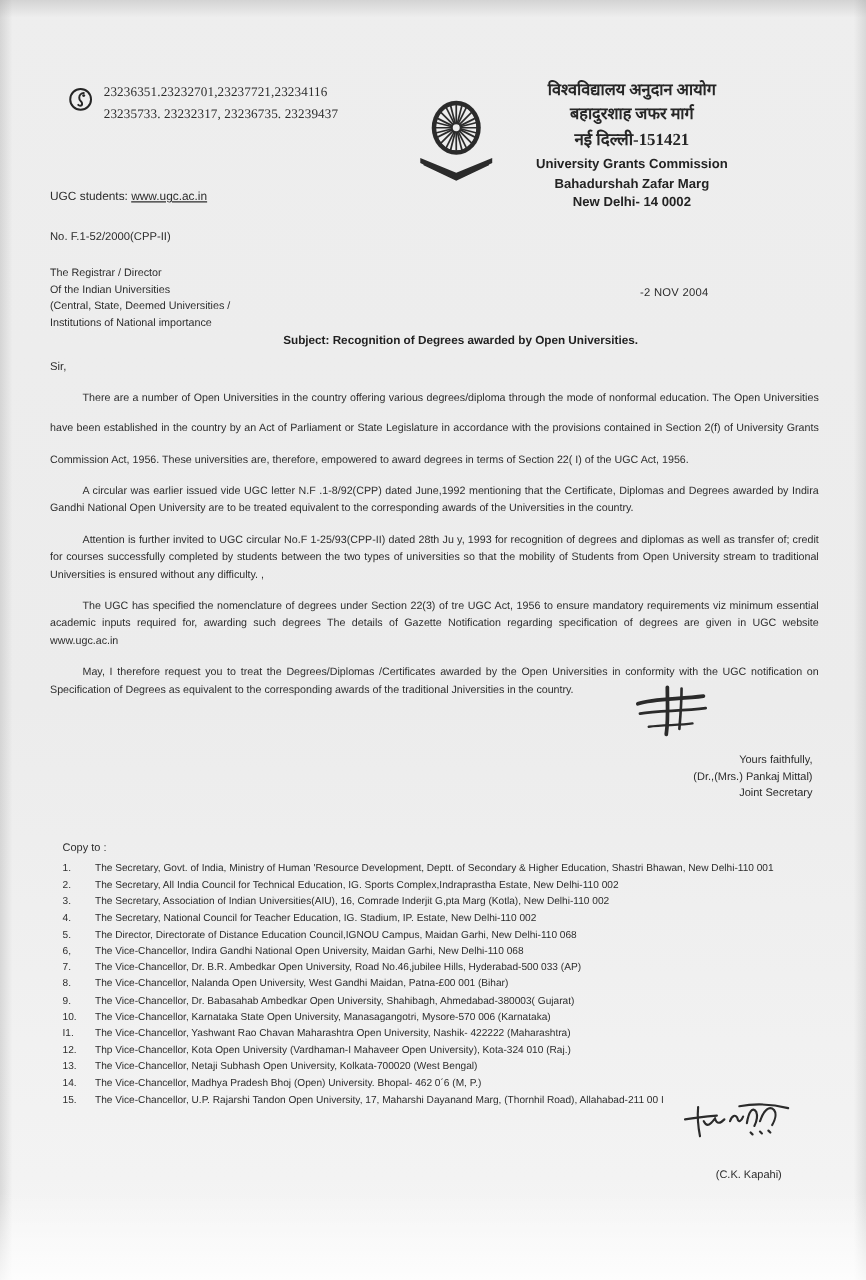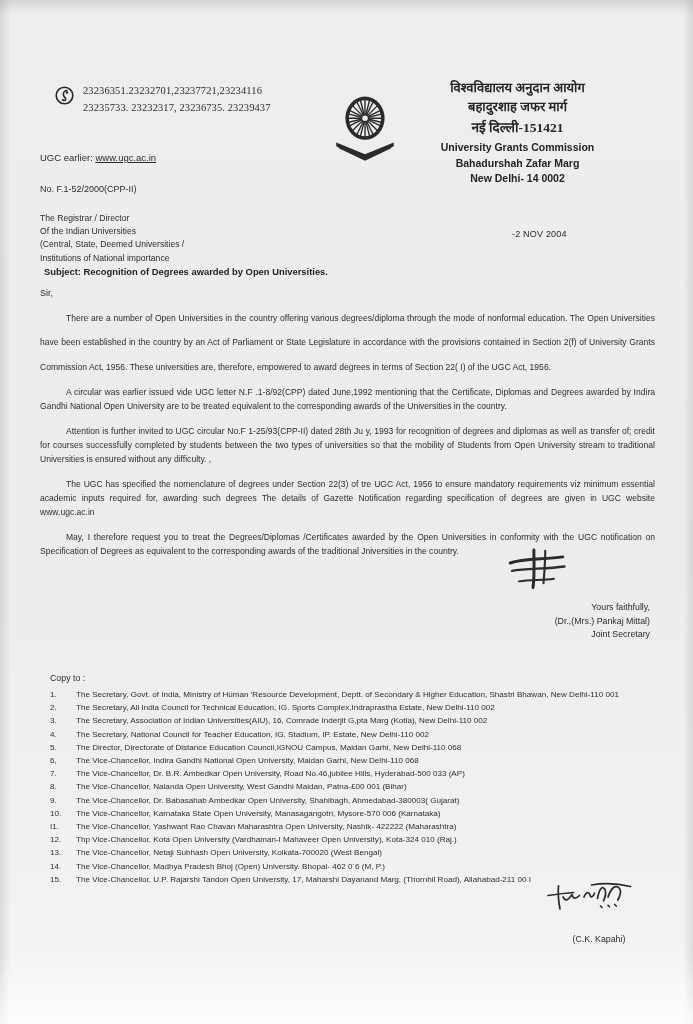--- a/index.html
+++ b/index.html
@@ -23,23 +23,22 @@
   }
   .sheet {
     position: absolute;
     left: 0; top: 0; right: 0; bottom: 0;
     padding: 0;
   }
 
   
   .header {
     position: absolute;
-    left: 0; right: 0; top: 58px;
+    left: 0; right: 12px; top: 58px;
     height: 130px;
-    margin-top: 16px;
   }
   .phone-row {
     position: absolute;
     left: 55px;
     top: 8px;
     display: flex;
     align-items: flex-start;
     gap: 9px;
   }
   .phone-icon {
@@ -129,20 +128,21 @@
     left: 512px;
     top: 229px;
     font-size: 9px;
     color: #2c2c2c;
     letter-spacing: .2px;
   }
   .subject {
     position: absolute;
     left: 0; right: 0;
     top: 266px;
+    text-align: center;
     font-size: 9.4px;
     font-weight: bold;
     color: #1f1f1f;
     padding-left: 44px;
   }
   .salutation {
     position: absolute;
     left: 40px;
     top: 288px;
     font-size: 9px;
@@ -309,21 +309,21 @@
         <div class="hindi1">विश्वविद्यालय अनुदान आयोग</div>
         <div class="hindi2">बहादुरशाह जफर मार्ग</div>
         <div class="hindi3">नई दिल्ली-151421</div>
         <div class="eng-addr">University Grants Commission</div>
         <div class="eng-addr">Bahadurshah Zafar Marg</div>
         <div class="eng-addr">New Delhi- 14 0002</div>
       </div>
     </div>
 
     <div class="website">
-      <span>UGC earlier: </span><u>www.ugc.ac.in</u>
+      <span>UGC students: </span><u>www.ugc.ac.in</u>
     </div>
 
     <div class="fileno">No. F.1-52/2000(CPP-II)</div>
 
     <div class="recipient">
       <div>The Registrar / Director</div>
       <div>Of the Indian Universities</div>
       <div>(Central, State, Deemed Universities /</div>
       <div>Institutions of National importance</div>
     </div>

